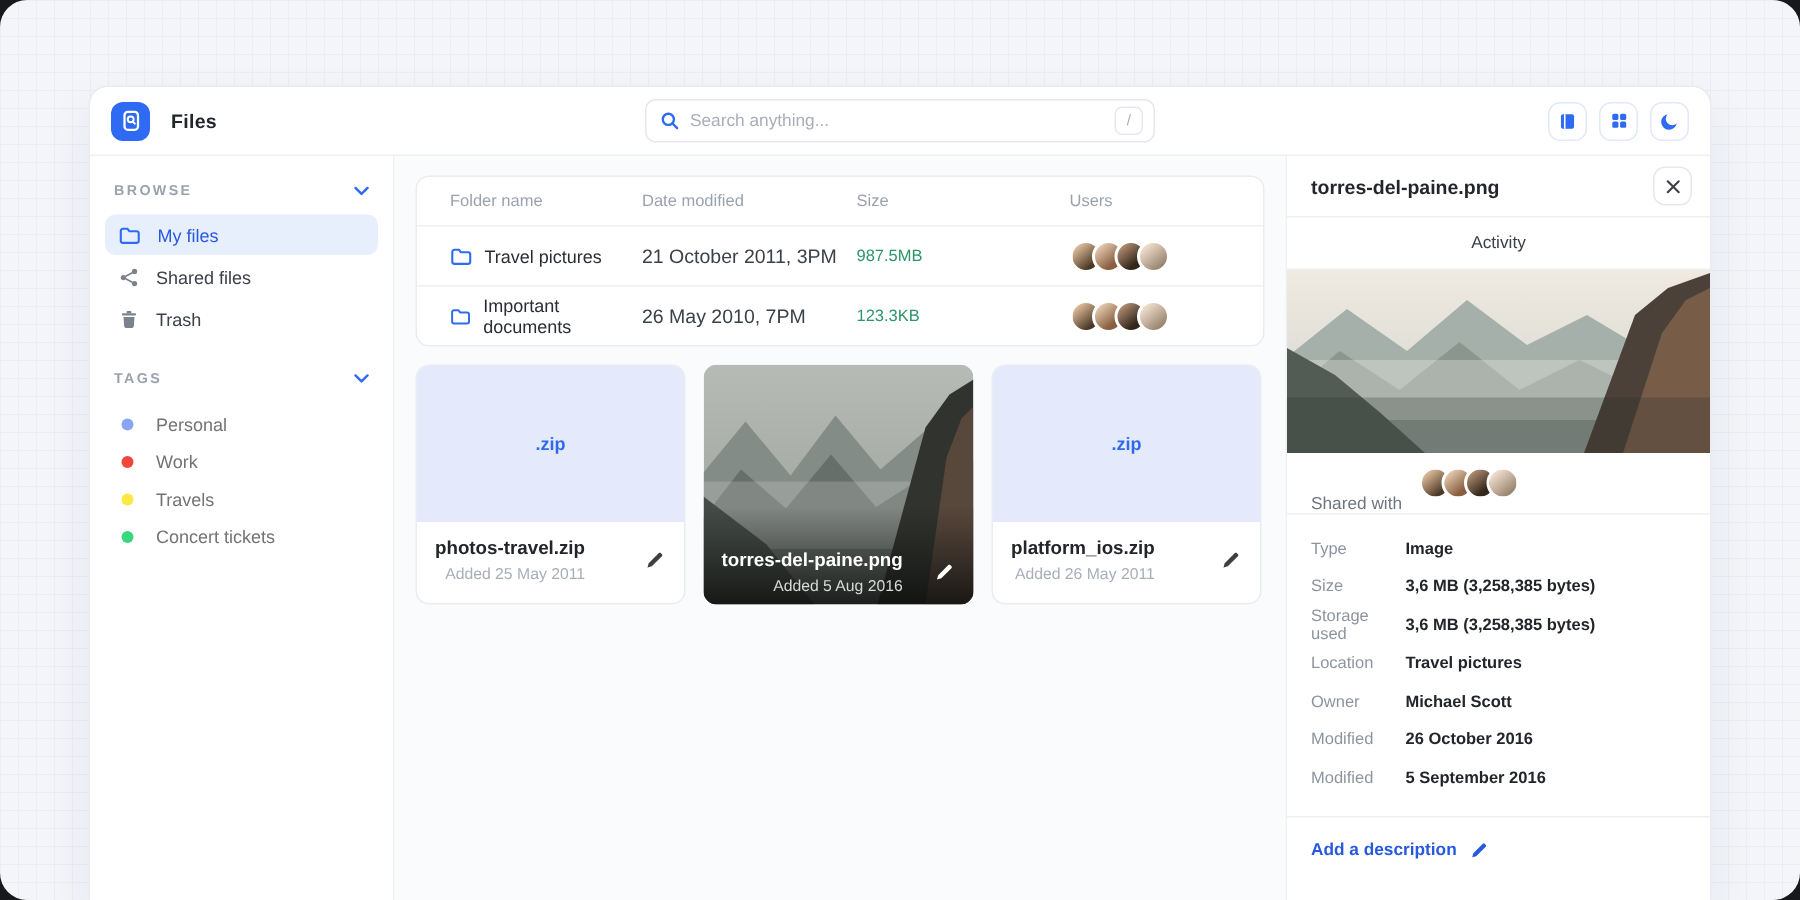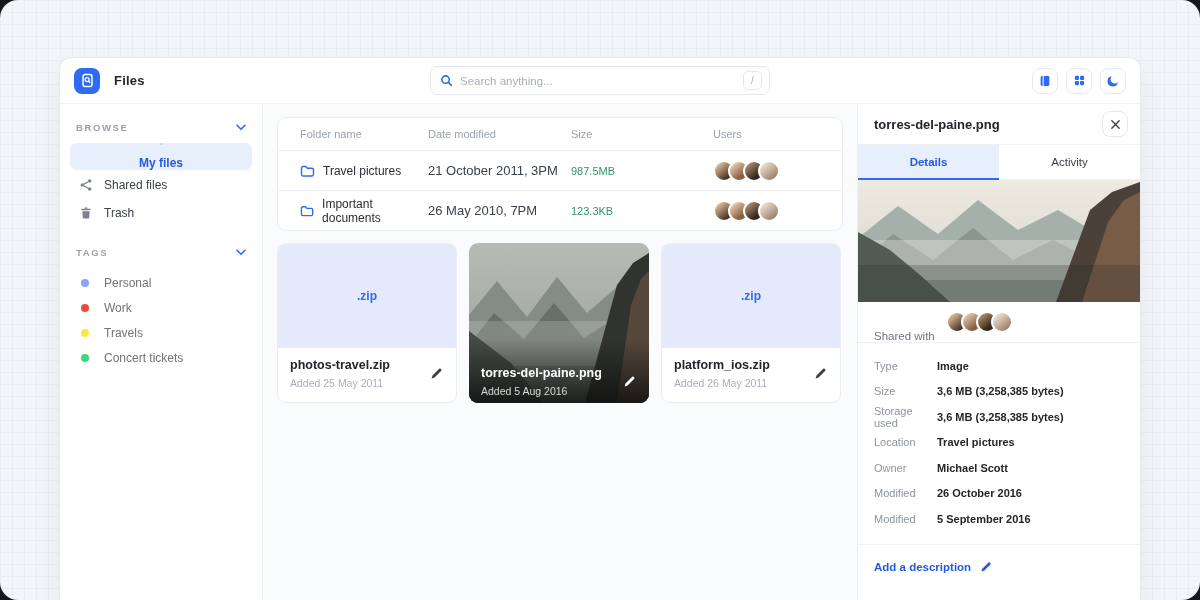--- a/index.html
+++ b/index.html
@@ -36,21 +36,21 @@
     display:flex; align-items:center; justify-content:center; cursor:pointer; }
 
   .appbody { flex:1; display:flex; min-height:0; }
 
   
   .sidebar { flex:0 0 203px; border-right:1px solid #eef0f4; background:#fff; padding:16px 10px; }
   .sec-head { display:flex; justify-content:space-between; align-items:center; padding:2px 6px 10px 6px; }
   .sec-head .lbl { font-size:9.5px; letter-spacing:1.6px; color:#9aa2ae; font-weight:bold; }
   .side-item { display:flex; align-items:center; gap:11px; height:27px; padding:0 9px;
     border-radius:7px; font-size:12px; color:#3b4149; margin-bottom:1px; cursor:pointer; }
-  .side-item.active { background:#e7eefc; color:#2659de; font-weight:bold;flex-direction:column; }
+  .side-item.active { background:#e7eefc; color:#2659de; font-weight:normal; }
   .tags-list { margin-top:2px; }
   .tag-item { display:flex; align-items:center; gap:15px; height:25px; padding:0 11px;
     font-size:12px; color:#737373; cursor:pointer; }
   .dot { width:8px; height:8px; border-radius:50%; flex:0 0 8px; }
   .gap { height:18px; }
 
   
   .main { flex:1; background:#fafbfd; padding:13px 14px; min-width:0; }
   .tablebox { background:#fff; border:1px solid #e9ecf1; border-radius:9px; overflow:hidden; }
   .trow { display:grid; grid-template-columns:128px 143px 142px 1fr; align-items:center;
@@ -61,21 +61,21 @@
   .tdate { font-size:13px; color:#3b4149; }
   .tsize { font-size:11px; color:#2d9567; font-weight:normal; }
   .avs { display:flex; }
   .av { width:22px; height:22px; border-radius:50%; border:2px solid #fff; margin-left:-7px; }
   .av:first-child { margin-left:0; }
   .av1 { background:linear-gradient(140deg,#d8b694 18%,#4a3726 78%); }
   .av2 { background:linear-gradient(140deg,#e8cfb4 12%,#8a5f41 72%); }
   .av3 { background:linear-gradient(140deg,#b89478 10%,#33261b 72%); }
   .av4 { background:linear-gradient(140deg,#ead9c7 20%,#9c8773 80%); }
 
-  .cards { display:flex; gap:12px; margin-top:12px; }
+  .cards { display:flex; gap:12px; margin-top:12px;text-align:right; }
   .card { width:180px; height:160px; border-radius:9px; border:1px solid #e9ecf1; background:#fff;
     overflow:hidden; position:relative; cursor:pointer; }
   .zip-top { height:104px; background:#e4eafb; display:flex; align-items:center; justify-content:center; }
   .zip-badge { color:#2f6bf2; font-weight:bold; font-size:12px; }
   .card-meta { padding:10px 12px 0 12px; display:flex; justify-content:space-between; align-items:center; }
   .card-name { font-weight:bold; font-size:12.5px; color:#22252a; margin-bottom:5px; }
   .card-added { font-size:10.5px; color:#a8aeb9; }
   .editbtn { cursor:pointer; display:flex; }
   .card.image { border:none; }
   .card.image .imgwrap { position:absolute; inset:0; }
@@ -345,21 +345,20 @@
           <span class="panel-title">torres-del-paine.png</span>
           <span class="xbtn">
             <svg width="11" height="11" viewBox="0 0 12 12">
               <line x1="2" y1="2" x2="10" y2="10" stroke="#3c4046" stroke-width="1.5" stroke-linecap="round"></line>
               <line x1="10" y1="2" x2="2" y2="10" stroke="#3c4046" stroke-width="1.5" stroke-linecap="round"></line>
             </svg>
           </span>
         </div>
 
         <div class="tabs">
-          <div class="tab active">Details</div>
           <div class="tab">Activity</div>
         </div>
 
         <div class="preview">
           <svg width="282" height="122" viewBox="0 0 282 122" preserveAspectRatio="none">
             <defs>
               <linearGradient id="sky2" x1="0" y1="0" x2="0" y2="1">
                 <stop offset="0" stop-color="#efeae2"></stop>
                   <stop offset="1" stop-color="#cfd2c9"></stop>
               </linearGradient>

